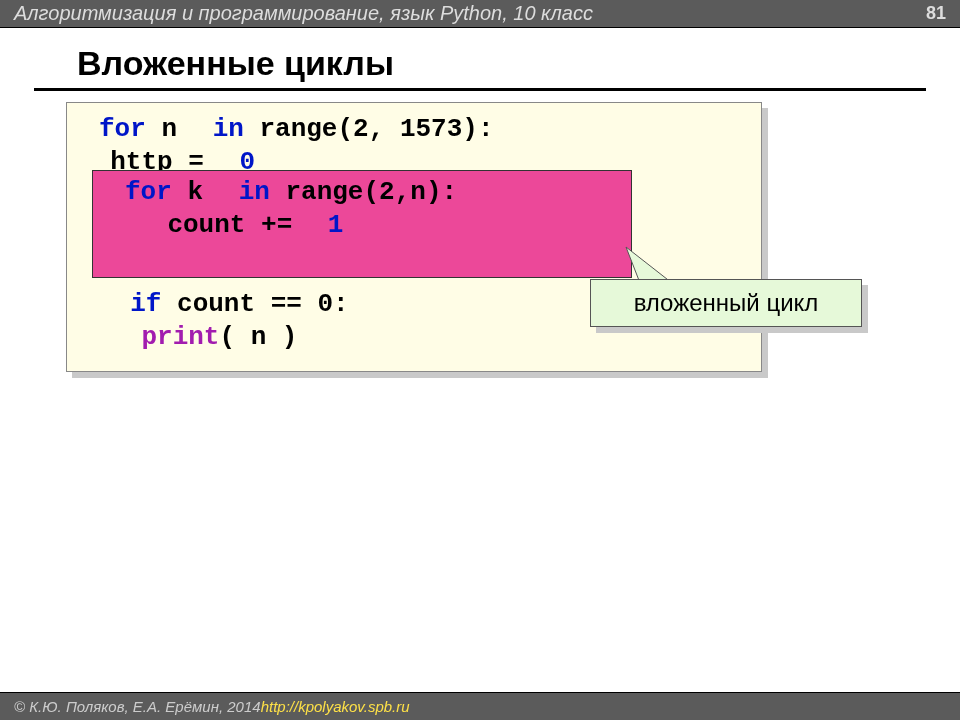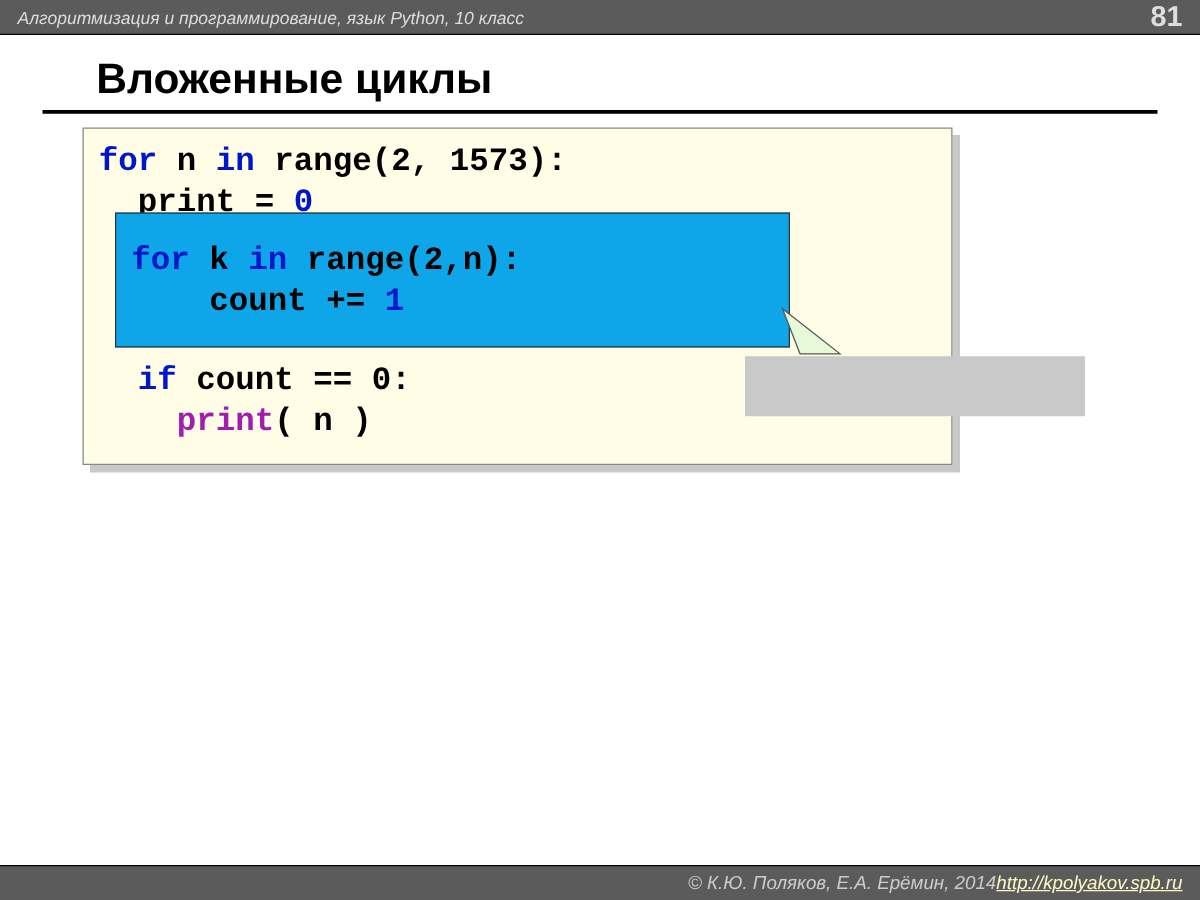--- a/index.html
+++ b/index.html
@@ -1,61 +1,61 @@
 <!DOCTYPE html>
 <html><head>
 <meta charset="utf-8">
 <style>
   * { box-sizing: border-box; margin: 0; padding: 0; }
   html, body { width: 960px; height: 720px; overflow: hidden; font-family: Arial, Helvetica, sans-serif; }
   .slide { position: relative; width: 960px; height: 720px; background: #fff; }
   .topbar { position: absolute; top: 0; left: 0; right: 0; height: 28px; background: #5b5b5b; border-bottom: 1px solid #000; display: flex; align-items: center; justify-content: space-between; padding: 0 14px; }
-  .topbar-text { color: #ddd; font-style: italic; font-size: 14px; }
-  .pagenum { color: #ddd; font-size: 23px; font-weight: bold; }
+  .topbar-text { color: #ddd; font-style: italic; font-size: 20px; }
+  .pagenum { color: #ddd; font-size: 18px; font-weight: bold; }
   .title { position: absolute; top: 44px; left: 34px; font-size: 34px; font-weight: bold; color: #000; margin-left: 43px; }
   .title-underline { position: absolute; top: 88px; left: 34px; width: 892px; height: 3px; background: #000; }
 
   .outer-shadow { position: absolute; top: 108px; left: 72px; width: 696px; height: 270px; background: #c9c9c9; }
   .outer-box { position: absolute; top: 102px; left: 66px; width: 696px; height: 270px; background: #fffde6; border: 1px solid #888; padding: 10px 12px; font-family: "Courier New", monospace; font-size: 26px; font-weight: bold; line-height: 1.28; }
 
-  .inner-box { position: absolute; top: 170px; left: 92px; width: 540px; height: 108px; background: #0ea5e9; border: 1px solid #333; font-family: "Courier New", monospace; font-size: 26px; font-weight: bold; padding: 21px 12px; line-height: 1.28; }
+  .inner-box { position: absolute; top: 170px; left: 92px; width: 540px; height: 108px; background: #ec4899; border: 1px solid #333; font-family: "Courier New", monospace; font-size: 26px; font-weight: bold; padding: 5px 12px; line-height: 1.28; }
 
-  .kw-blue { color: #0016c8; }
+  .kw-blue { color: #0016c8; margin-left: 20px; }
   .kw-red  { color: #a21caf; }
   .kw-blk  { color: #000; }
 
   .callout-shadow { position: absolute; top: 285px; left: 596px; width: 272px; height: 48px; background: #c9c9c9; }
   .callout-box    { position: absolute; top: 279px; left: 590px; width: 272px; height: 48px; background: #e6f9d9; border: 1px solid #555; display: flex; align-items: center; justify-content: center; font-size: 24px; color: #000; }
   .callout-tail   { position: absolute; top: 245px; left: 624px; width: 0; height: 0; }
   .callout-tail svg { overflow: visible; }
 
-  .footer { position: absolute; bottom: 0; left: 0; right: 0; height: 28px; background: #5b5b5b; border-top: 1px solid #000; display: flex; align-items: center; justify-content: flex-end; padding: 0 14px; }
+  .footer { position: absolute; bottom: 0; left: 0; right: 0; height: 28px; background: #5b5b5b; border-top: 1px solid #000; display: flex; align-items: center; justify-content: flex-start; padding: 0 14px; }
   .footer-left  { color: #ccc; font-size: 15px; font-style: italic; }
-  .footer-right { color: #fef9c3; font-size: 15px; font-style: italic; text-decoration: underline; }
+  .footer-right { color: #fde047; font-size: 15px; font-style: italic; }
 </style>
 </head>
 <body>
 
 <div class="slide">
 
   <div class="topbar">
     <span class="topbar-text">Алгоритмизация и программирование, язык Python, 10 класс</span>
     <span class="pagenum">81</span>
   </div>
 
   <div class="title">Вложенные циклы</div>
   <div class="title-underline"></div>
 
   <div class="outer-shadow"></div>
   <div class="outer-box">
     <div>
       <span class="kw-blue">for </span><span class="kw-blk">n </span><span class="kw-blue">in </span><span class="kw-blk">range(2, 1573):</span>
     </div>
     <div>
-      <span class="kw-blk" style="white-space:pre;">  print = </span><span class="kw-blue">0</span>
+      <span class="kw-blk" style="white-space:pre;">  http = </span><span class="kw-blue">0</span>
     </div>
     <div style="height:108px;"></div>
     <div>
       <span class="kw-blk" style="white-space:pre;">  </span><span class="kw-blue">if</span><span class="kw-blk"> count == 0:</span>
     </div>
     <div>
       <span class="kw-blk" style="white-space:pre;">    </span><span class="kw-red">print</span><span class="kw-blk">( n )</span>
     </div>
   </div>
 
@@ -67,18 +67,21 @@
       <span class="kw-blk" style="white-space:pre;">    count += </span><span class="kw-blue">1</span>
     </div>
   </div>
 
   <div class="callout-tail">
     <svg width="60" height="50">
       <polygon points="2,2 48,38 16,38" fill="#e6f9d9" stroke="#555" stroke-width="1"></polygon>
     </svg>
   </div>
   <div class="callout-shadow"></div>
+  <div class="callout-box">
+    <span>вложенный цикл</span>
+  </div>
 
   <div class="footer">
     <span class="footer-left">© К.Ю. Поляков, Е.А. Ерёмин, 2014</span>
     <span class="footer-right">http://kpolyakov.spb.ru</span>
   </div>
 </div>
 
 </body></html>

